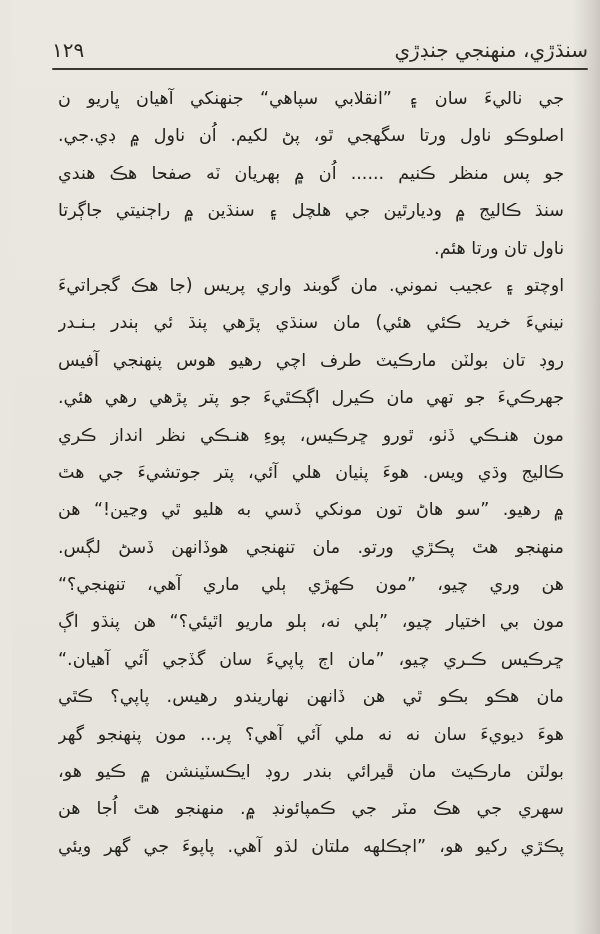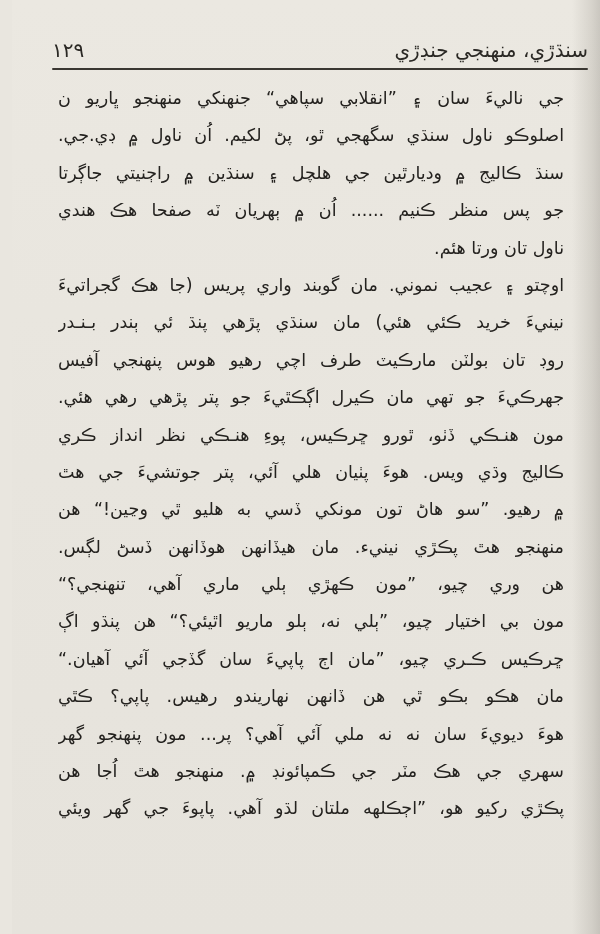--- a/index.html
+++ b/index.html
@@ -88,37 +88,38 @@
 
   <div class="running-head">
     <span class="page-number">١٢٩</span>
     <span class="head-title">سنڌڙي، منهنجي جنڊڙي</span>
   </div>
 
   <div class="head-rule"></div>
 
   <div class="body-text">
 
-    <div class="line">جي ناليءَ سان ۽ ”انقلابي سپاهي“ جنهنکي منهنجو ڀاريو ن</div>
-    <div class="line">اصلوڪو ناول سنڌي سگهجي ٿو، پڻ لکيم. اُن ناول ۾ ڊي.جي.</div>
+    <div class="line">جي ناليءَ سان ۽ ”انقلابي سپاهي“ جنهنکي آهيان ڀاريو ن</div>
+    <div class="line">اصلوڪو ناول ورتا سگهجي ٿو، پڻ لکيم. اُن ناول ۾ ڊي.جي.</div>
+    <div class="line">جو پس منظر ڪنيم ...... اُن ۾ ٻهريان ٽه صفحا هڪ هندي</div>
     <div class="line">سنڌ ڪاليج ۾ وديارٿين جي هلچل ۽ سنڌين ۾ راڄنيتي جاڳرتا</div>
-    <div class="line">جو پس منظر ڪنيم ...... اُن ۾ ٻهريان ٽه صفحا هڪ هندي</div>
     <div class="line last">ناول تان ورتا هئم.</div>
 
     <div class="line">اوچتو ۽ عجيب نموني. مان گوبند واري پريس (جا هڪ گجراتيءَ</div>
     <div class="line">نينيءَ خريد ڪئي هئي) مان سنڌي پڙهي پنڌ ئي ٻندر بـنـدر</div>
     <div class="line">روڊ تان بولٽن مارڪيٽ طرف اچي رهيو هوس پنهنجي آفيس</div>
     <div class="line">جهرڪيءَ جو تهي مان ڪيرل اڳڪٿيءَ جو پتر پڙهي رهي هئي.</div>
     <div class="line">مون هنـڪي ڏٺو، ٿورو ڇرڪيس، پوءِ هنـڪي نظر انداز ڪري</div>
     <div class="line">ڪاليج وڌي ويس. هوءَ پٺيان هلي آئي، پتر جوتشيءَ جي هٿ</div>
     <div class="line">۾ رهيو. ”سو هاڻ تون مونکي ڏسي به هليو ٿي وڃين!“ هن</div>
-    <div class="line">منهنجو هٿ پڪڙي نينيء. مان هيڏانهن هوڏانهن ڏسڻ لڳس.</div>
+    <div class="line">منهنجو هٿ پڪڙي ورتو. مان تنهنجي هوڏانهن ڏسڻ لڳس.</div>
     <div class="line">هن وري چيو، ”مون ڪهڙي ٻلي ماري آهي، تنهنجي؟“</div>
     <div class="line">مون بي اختيار چيو، ”ٻلي نه، ٻلو ماريو اٿيئي؟“ هن پنڌو اڳ</div>
     <div class="line">ڇرڪيس ڪـري چيو، ”مان اڄ پاپيءَ سان گڏجي آئي آهيان.“</div>
     <div class="line">مان هڪو بڪو ٿي هن ڏانهن نهاريندو رهيس. پاپي؟ ڪٿي</div>
     <div class="line">هوءَ ديويءَ سان نه نه ملي آئي آهي؟ پر... مون پنهنجو گهر</div>
+    <div class="line">بولٽن مارڪيٽ مان ڦيرائي بندر روڊ ايڪسٽينشن ۾ ڪيو هو،</div>
     <div class="line">سهري جي هڪ مٽر جي ڪمپائونڊ ۾. منهنجو هٿ اُجا هن</div>
     <div class="line">پڪڙي رکيو هو، ”اڄڪلهه ملتان لڌو آهي. پاپوءَ جي گهر ويئي</div>
 
   </div>
 
 </div>
 
 </body></html>

